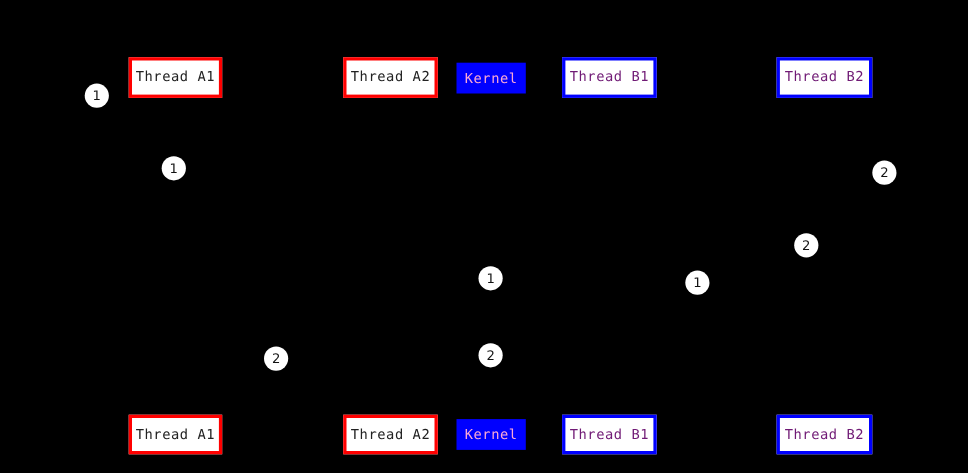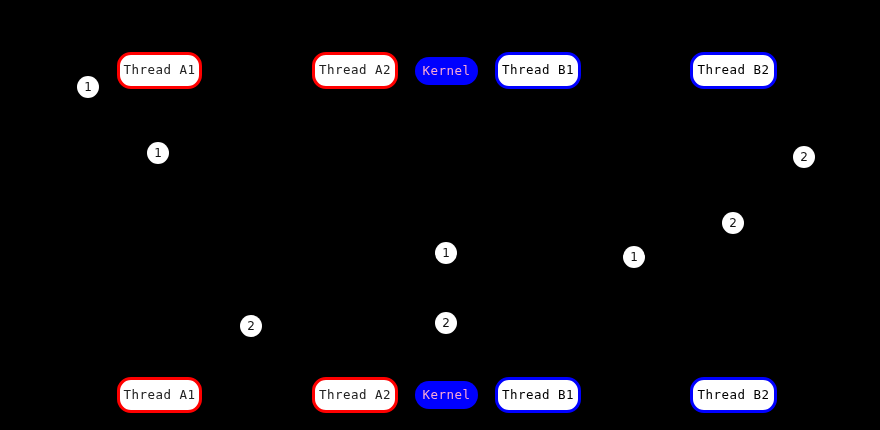--- a/index.html
+++ b/index.html
@@ -26,33 +26,33 @@
     position: absolute;
     box-sizing: border-box;
     display: flex;
     align-items: center;
     justify-content: center;
     font-size: 12.5px;
     letter-spacing: 0.5px;
     line-height: 1;
     white-space: nowrap;
     border-style: solid;
-    border-radius: 14px;
   }
   .participant.redbox {
     background: #FFFFFF;
     border-color: #FF0000;
     border-width: 3px;
     color: #222222;
   }
   .participant.bluebox {
     background: #FFFFFF;
     border-color: #0000FF;
     border-width: 3px;
-    color: #000000;
+    color: #701a75;
+    margin-left: 16px;
   }
   .participant.solidblue {
     background: #0000FF;
     border-color: #0000FF;
     border-width: 0px;
     color: #f9a8d4;
   }
   
   .step {
     position: absolute;

